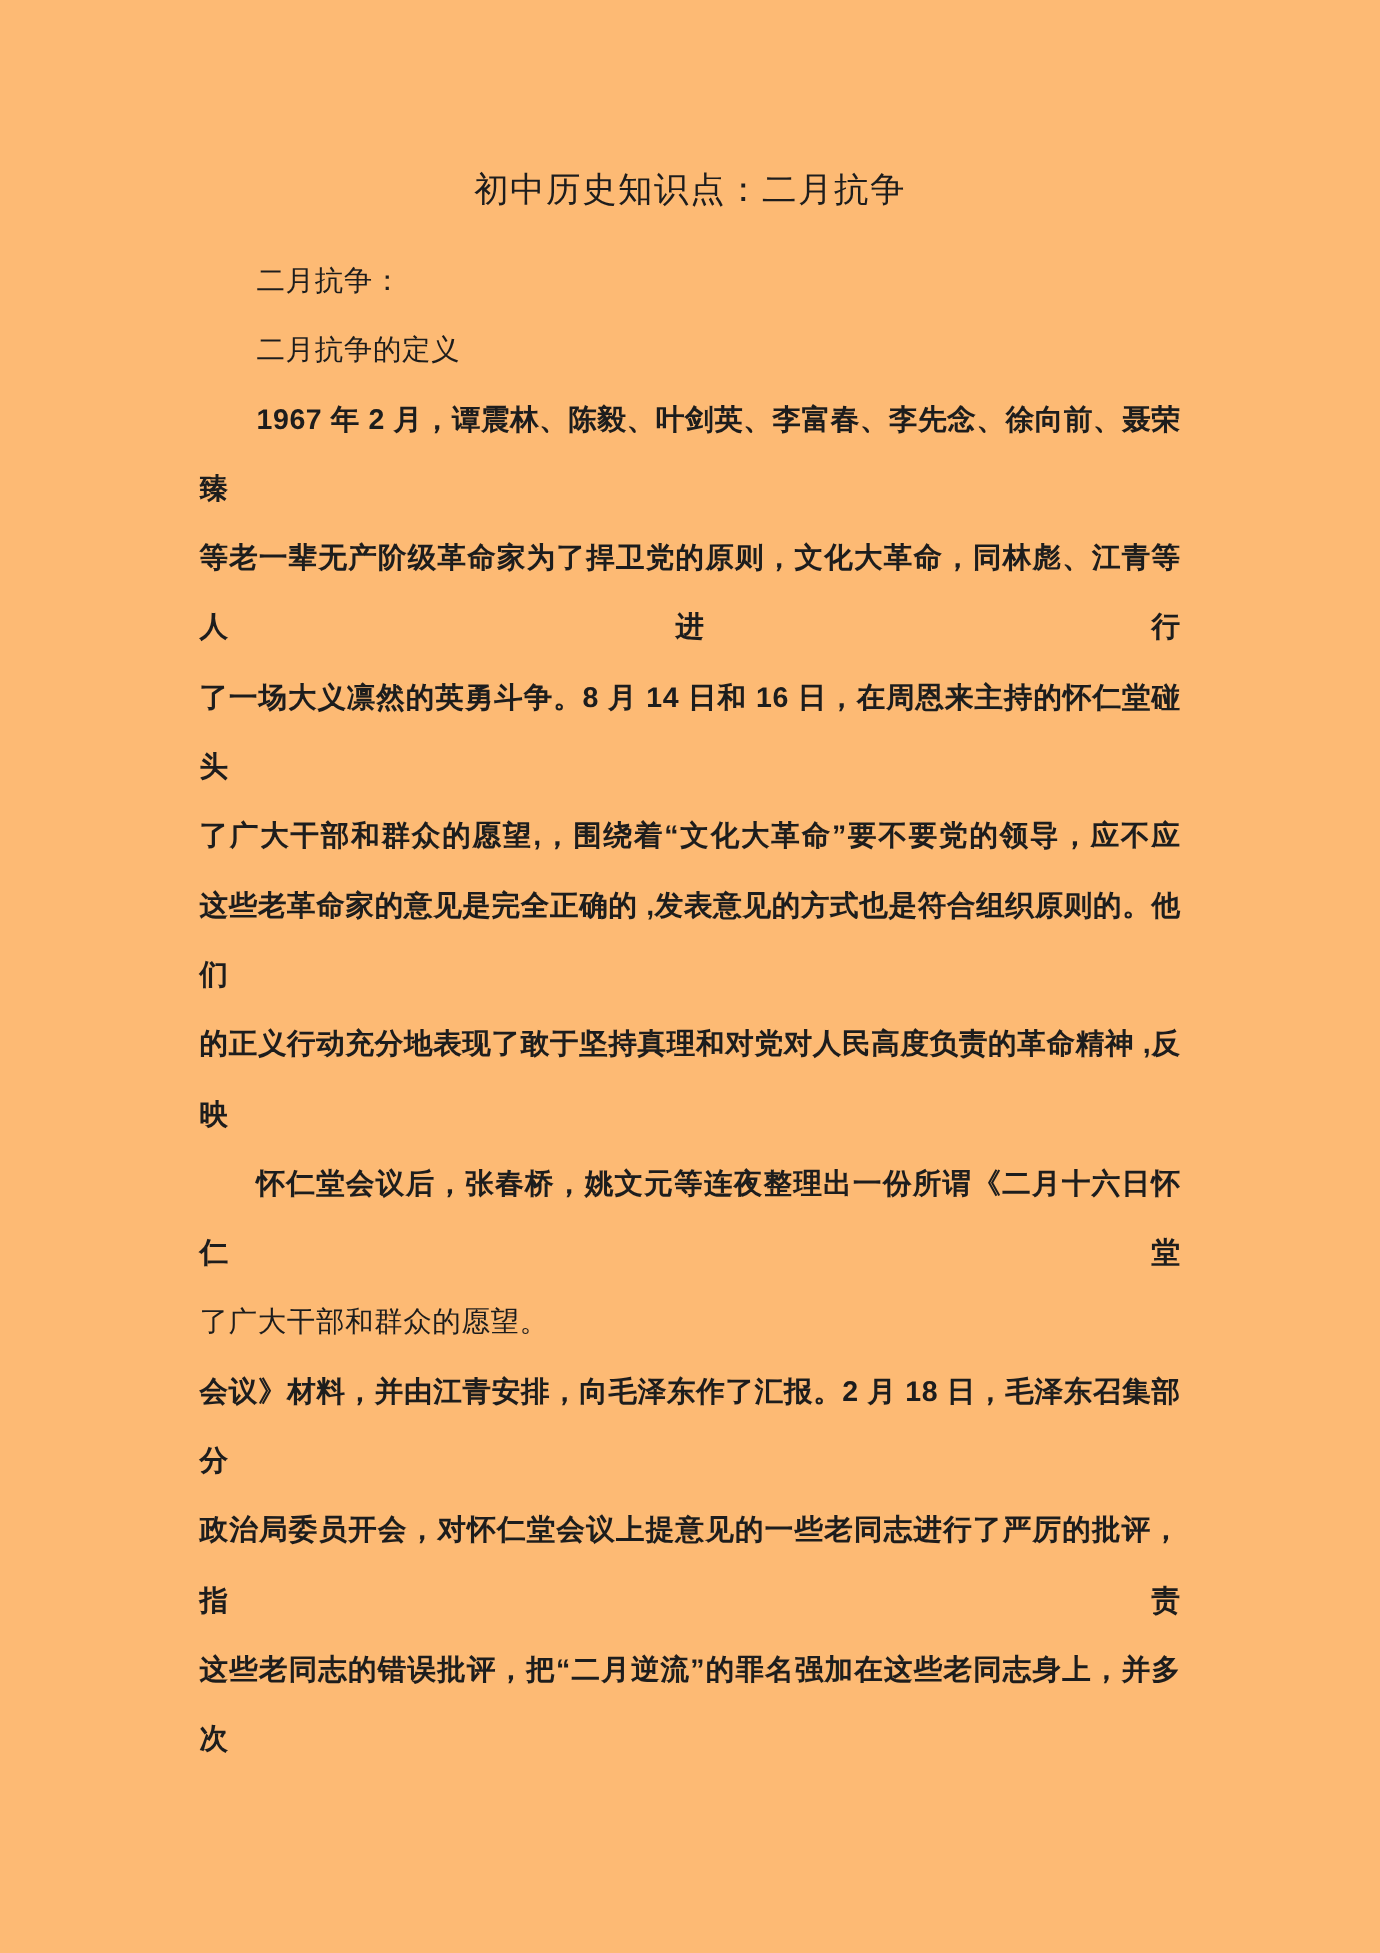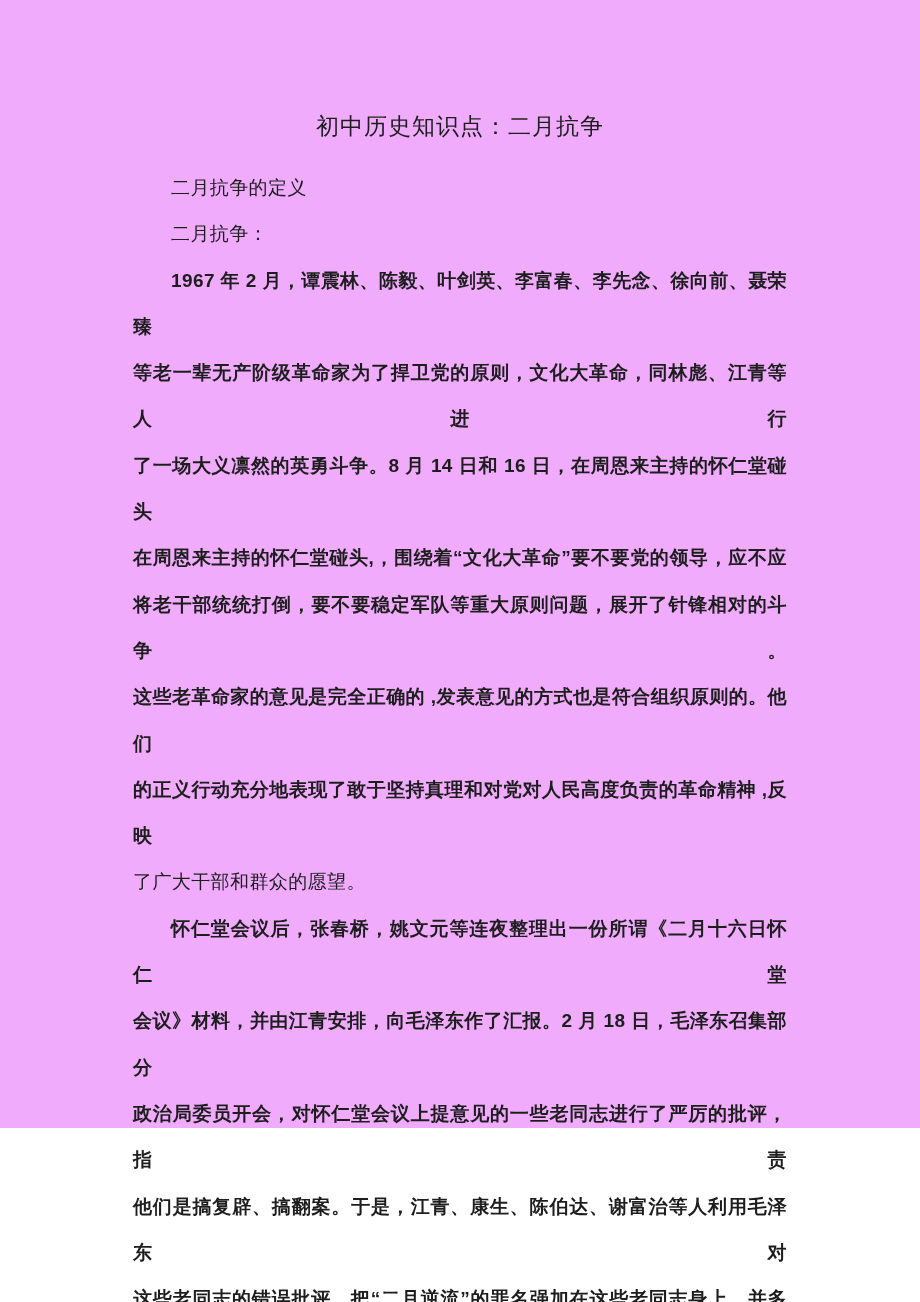--- a/index.html
+++ b/index.html
@@ -7,24 +7,24 @@
     padding: 0;
     background: #ffffff;
   }
   body {
     width: 920px;
     height: 1302px;
     overflow: hidden;
   }
   .page {
     width: 920px;
-    height: 1128px;
+    height: 1302px;
     box-sizing: border-box;
     padding: 0 133px;
-    background: #f0abfc;
+    background: #fdba74;
     font-family: "Liberation Sans", sans-serif;
     color: #1d1d1d;
   }
   .doc-title {
     font-size: 23px;
     font-weight: 500;
     line-height: 34px;
     text-align: center;
     padding-top: 109px;
     margin-bottom: 22px;
@@ -47,29 +47,27 @@
     text-justify: inter-ideograph;
     font-weight: bold;
   }
 </style>
 </head>
 <body>
 
 <div class="page">
   <div class="doc-title">初中历史知识点：二月抗争</div>
   <div id="blocks">
+      <div class="line first">二月抗争：</div>
       <div class="line first">二月抗争的定义</div>
-      <div class="line first">二月抗争：</div>
       <div class="line first just">1967 年 2 月，谭震林、陈毅、叶剑英、李富春、李先念、徐向前、聂荣臻</div>
       <div class="line just">等老一辈无产阶级革命家为了捍卫党的原则，文化大革命，同林彪、江青等人进行</div>
       <div class="line just">了一场大义凛然的英勇斗争。8 月 14 日和 16 日，在周恩来主持的怀仁堂碰头</div>
-      <div class="line just">在周恩来主持的怀仁堂碰头,，围绕着“文化大革命”要不要党的领导，应不应</div>
-      <div class="line just">将老干部统统打倒，要不要稳定军队等重大原则问题，展开了针锋相对的斗争。</div>
+      <div class="line just">了广大干部和群众的愿望,，围绕着“文化大革命”要不要党的领导，应不应</div>
       <div class="line just">这些老革命家的意见是完全正确的 ,发表意见的方式也是符合组织原则的。他们</div>
       <div class="line just">的正义行动充分地表现了敢于坚持真理和对党对人民高度负责的革命精神 ,反映</div>
+      <div class="line first just">怀仁堂会议后，张春桥，姚文元等连夜整理出一份所谓《二月十六日怀仁堂</div>
       <div class="line">了广大干部和群众的愿望。</div>
-      <div class="line first just">怀仁堂会议后，张春桥，姚文元等连夜整理出一份所谓《二月十六日怀仁堂</div>
       <div class="line just">会议》材料，并由江青安排，向毛泽东作了汇报。2 月 18 日，毛泽东召集部分</div>
       <div class="line just">政治局委员开会，对怀仁堂会议上提意见的一些老同志进行了严厉的批评，指责</div>
-      <div class="line just">他们是搞复辟、搞翻案。于是，江青、康生、陈伯达、谢富治等人利用毛泽东对</div>
       <div class="line just">这些老同志的错误批评，把“二月逆流”的罪名强加在这些老同志身上，并多次</div>
     </div>
 </div>
 
 </body></html>

